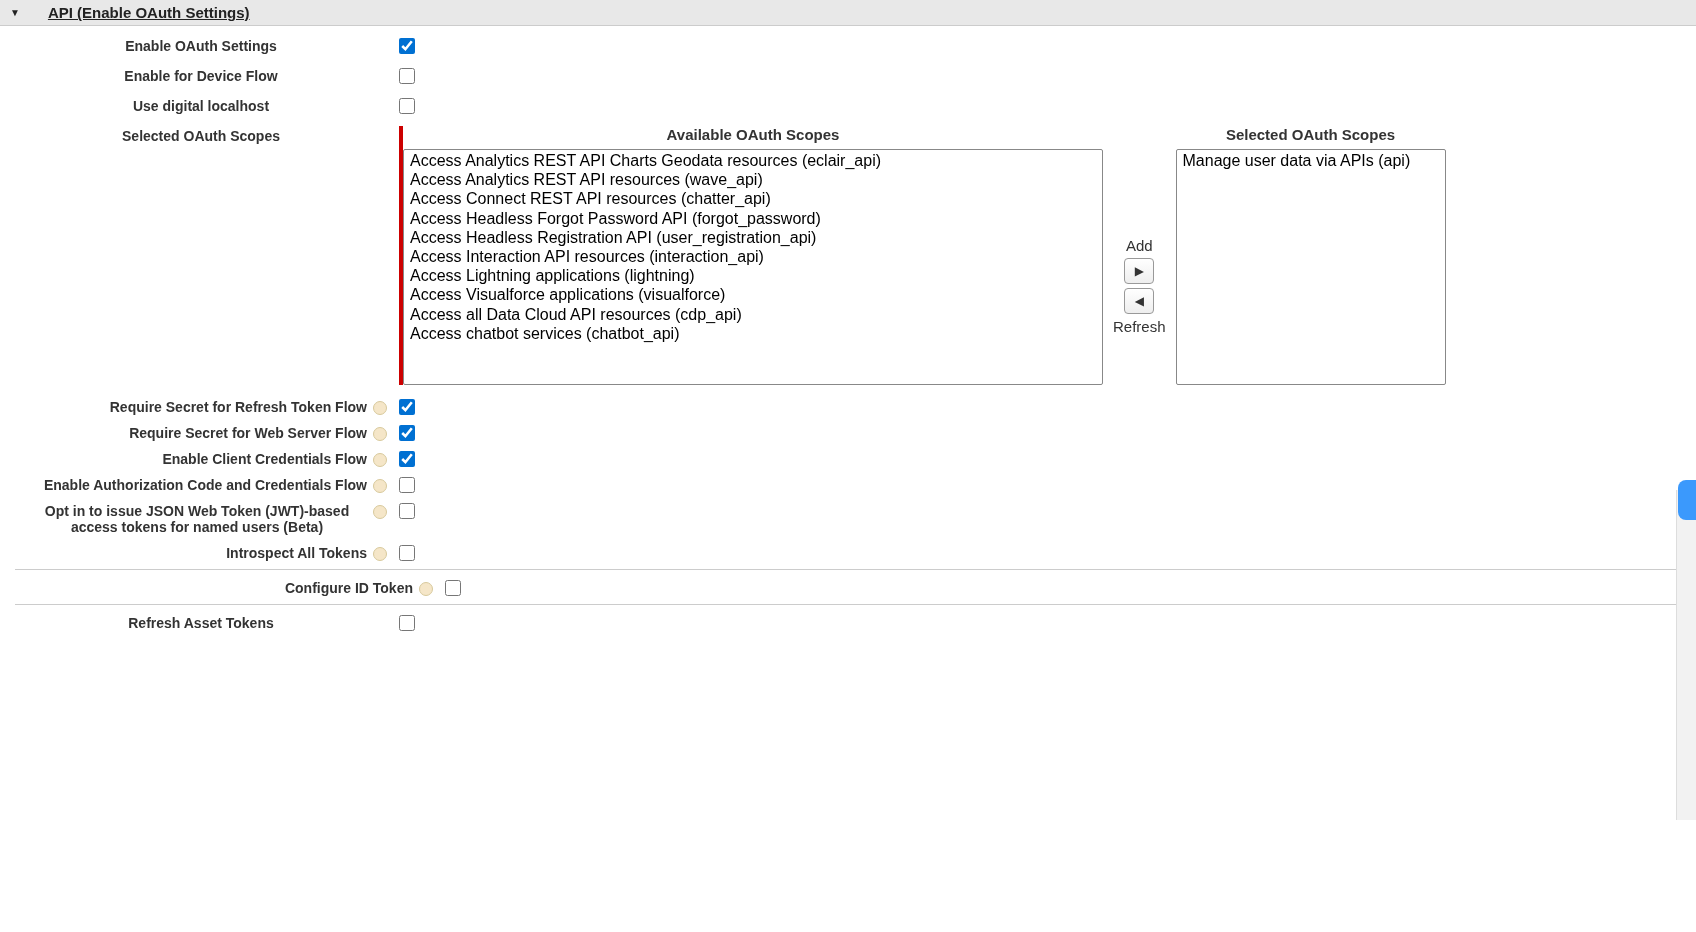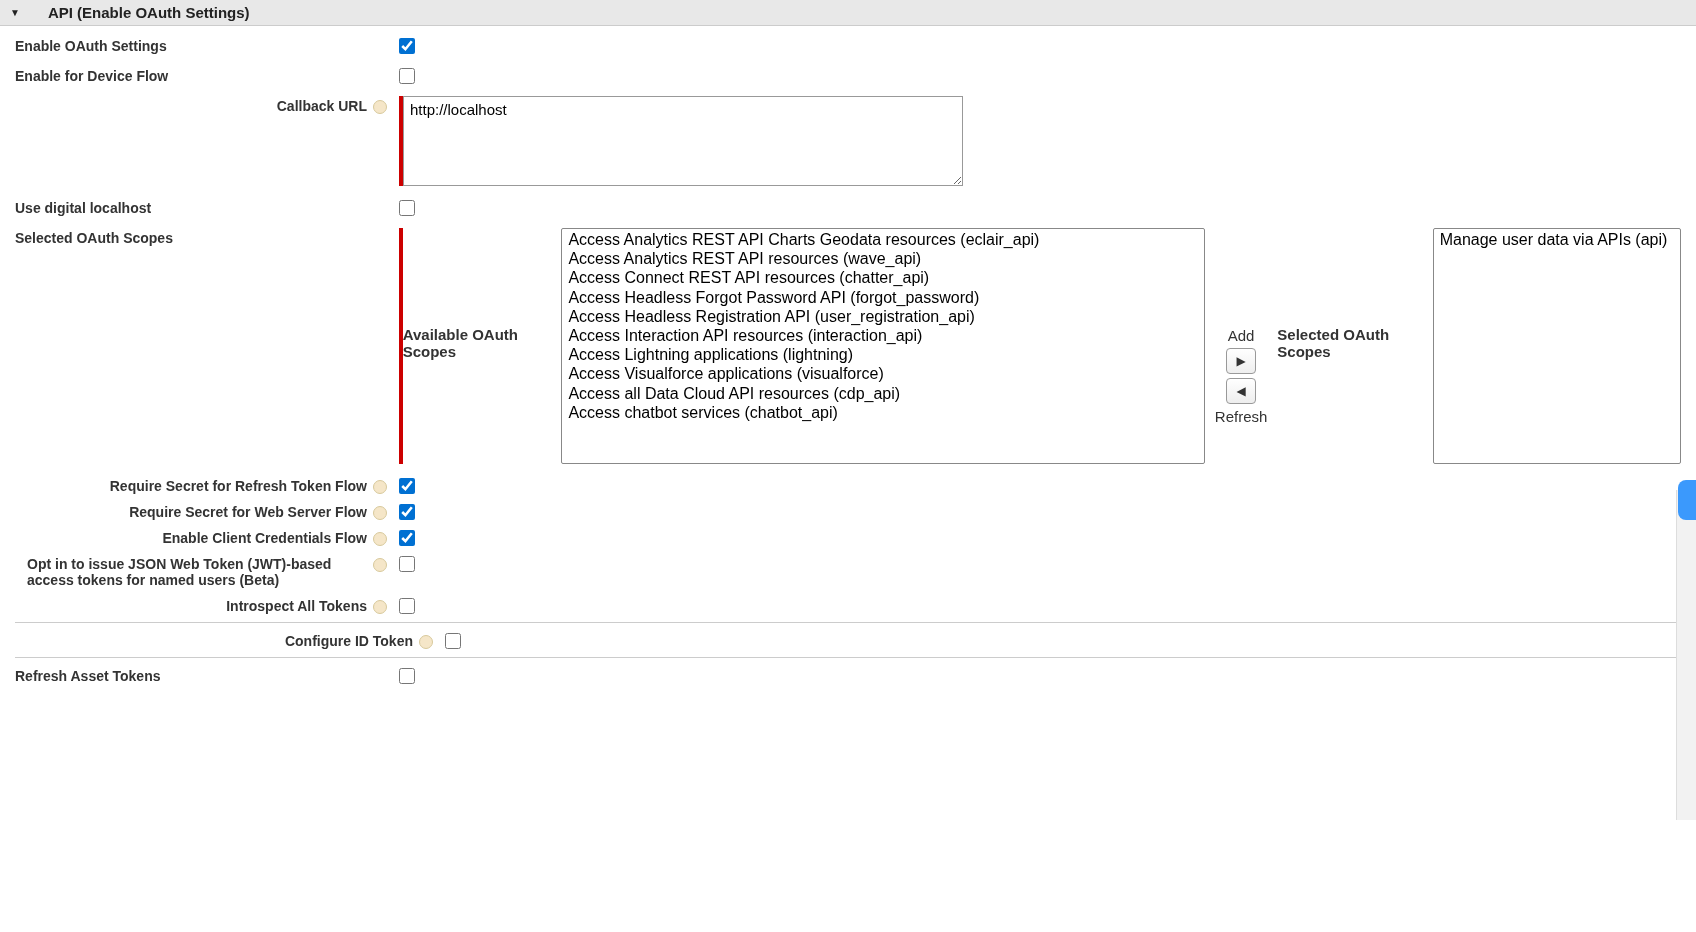--- a/index.html
+++ b/index.html
@@ -20,33 +20,34 @@
     .section-header .caret {
       font-size: 10px;
       color: #222;
       margin-right: 28px;
       cursor: pointer;
     }
     .section-header .title {
       font-weight: bold;
       font-size: 15px;
       color: #222;
+      text-decoration: underline;
     }
     .form-area {
       padding: 10px 15px 0 15px;
     }
     .form-row {
       display: flex;
       align-items: flex-start;
       margin-bottom: 12px;
     }
     .form-row.tight { margin-bottom: 8px; }
     .label-col {
       width: 380px;
-      text-align: left;
+      text-align: center;
       padding-right: 8px;
       padding-top: 2px;
       font-size: 14px;
       color: #333;
       font-weight: bold;
     }
     .label-col.has-help { display: flex; justify-content: flex-end; align-items: flex-start; }
     .label-text { display: inline-block; max-width: 340px; }
     .help-icon {
       width: 14px; height: 14px;
@@ -83,21 +84,21 @@
       padding: 4px 6px;
       border: 1px solid #999;
       resize: both;
     }
     .scopes-wrap {
       display: flex;
       align-items: stretch;
     }
     .scopes-col {
       display: flex;
-      flex-direction: row;
+      flex-direction: column;
       align-items: center;
     }
     .scopes-col .list-title {
       font-weight: bold;
       font-size: 15px;
       margin-bottom: 6px;
     }
     select.listbox {
       font-size: 16px;
       font-family: Arial, Helvetica, sans-serif;
@@ -164,30 +165,20 @@
     </div>
   </div>
 
   <div class="form-row">
     <div class="label-col">Enable for Device Flow</div>
     <div class="input-col">
       <input type="checkbox" class="sf-check" style="">
     </div>
   </div>
 
-  <div class="form-row">
-    <div class="label-col has-help">
-      <span class="label-text">Callback URL</span>
-      <span class="help-icon"></span>
-    </div>
-    <div class="input-col">
-      <div class="req-bar"></div>
-      <textarea class="callback" style="">http://localhost</textarea>
-    </div>
-  </div>
 
   <div class="form-row">
     <div class="label-col">Use digital localhost</div>
     <div class="input-col">
       <input type="checkbox" class="sf-check" style="">
     </div>
   </div>
 
   <div class="form-row">
     <div class="label-col">Selected OAuth Scopes</div>
@@ -252,20 +243,29 @@
   <div class="form-row tight">
     <div class="label-col has-help">
       <span class="label-text">Enable Client Credentials Flow</span>
       <span class="help-icon"></span>
     </div>
     <div class="input-col">
       <input type="checkbox" class="sf-check" checked="" style="">
     </div>
   </div>
 
+  <div class="form-row tight">
+    <div class="label-col has-help">
+      <span class="label-text">Enable Authorization Code and Credentials Flow</span>
+      <span class="help-icon"></span>
+    </div>
+    <div class="input-col">
+      <input type="checkbox" class="sf-check" style="">
+    </div>
+  </div>
 
   <div class="form-row tight">
     <div class="label-col has-help">
       <span class="label-text">Opt in to issue JSON Web Token (JWT)-based access tokens for named users (Beta)</span>
       <span class="help-icon"></span>
     </div>
     <div class="input-col">
       <input type="checkbox" class="sf-check" style="">
     </div>
   </div>

